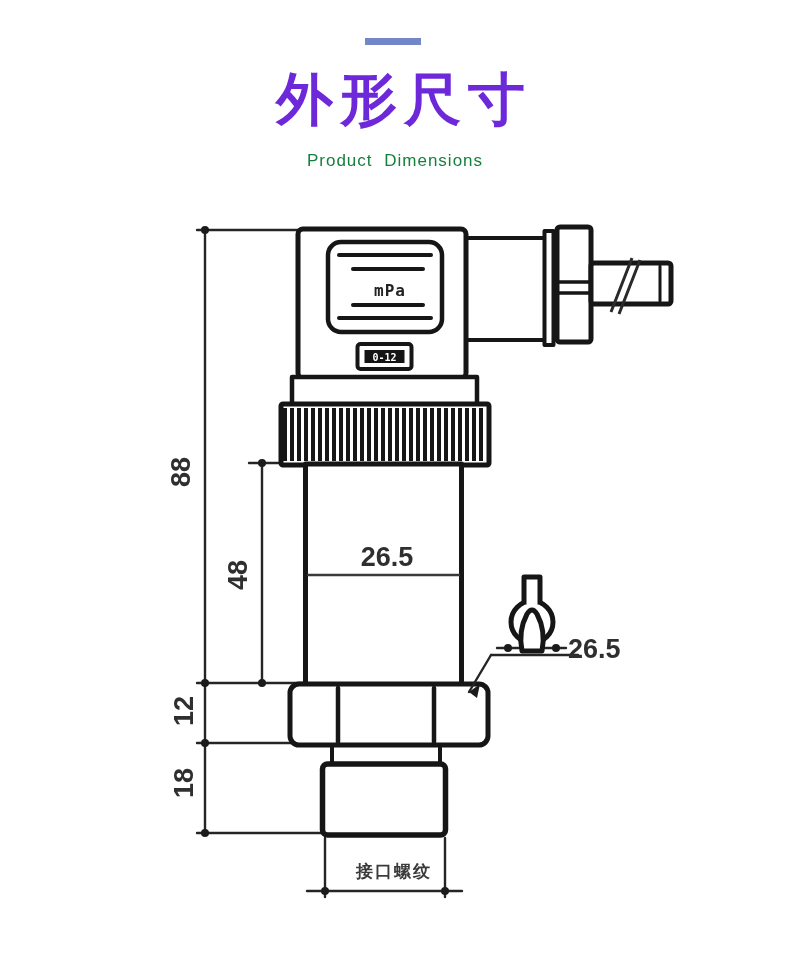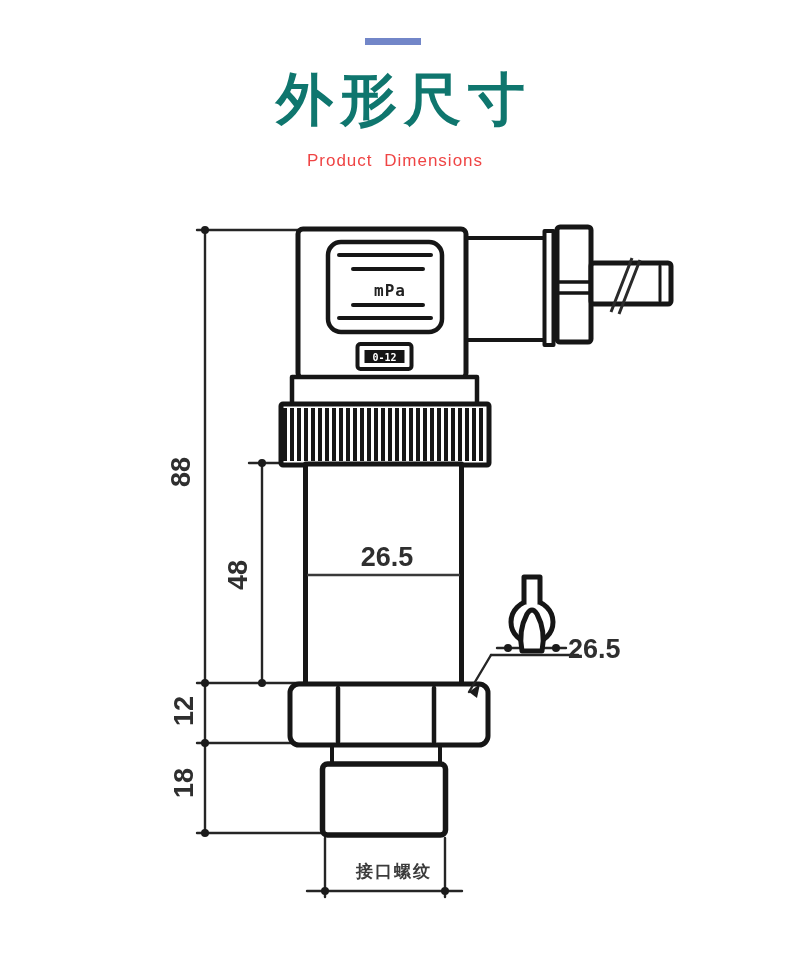--- a/index.html
+++ b/index.html
@@ -1,23 +1,23 @@
 <!DOCTYPE html>
 <html><head>
 <meta charset="utf-8">
 <style>
   html,body{margin:0;padding:0;background:#ffffff;}
   body{width:790px;height:957px;position:relative;overflow:hidden;
        font-family:"Liberation Sans","DejaVu Sans",sans-serif;}
   .accent-bar{position:absolute;left:365px;top:38px;width:56px;height:7px;background:#7286c8;}
   .page-title{position:absolute;top:62px;left:0;width:790px;text-align:center;
-       font-size:57px;line-height:74px;font-weight:600;color:#0f766e;
+       font-size:57px;line-height:74px;font-weight:600;color:#6d28d9;
        letter-spacing:7px;padding-left:18px;box-sizing:border-box;}
   .page-subtitle{position:absolute;top:151px;left:0;width:790px;text-align:center;
-       font-size:17px;color:#ef4444;letter-spacing:1px;word-spacing:6px;}
+       font-size:17px;color:#15803d;letter-spacing:1px;word-spacing:6px;}
   svg.drawing{position:absolute;left:0;top:0;width:790px;height:957px;}
   .outline{fill:#ffffff;stroke:#161616;stroke-width:5;stroke-linejoin:round;}
   .thin{fill:none;stroke:#161616;stroke-width:4;stroke-linecap:round;}
   .dimline{fill:none;stroke:#252525;stroke-width:2.4;stroke-linecap:round;}
   .dimdot{fill:#1b1b1b;stroke:none;}
   .dimtext{fill:#2f2f2f;font-family:"Liberation Sans","DejaVu Sans",sans-serif;
        font-weight:bold;font-size:27px;}
   .lcd{fill:#222;font-family:"DejaVu Sans Mono","Liberation Mono",monospace;
        font-weight:bold;font-size:16px;letter-spacing:1px;}
 </style>

